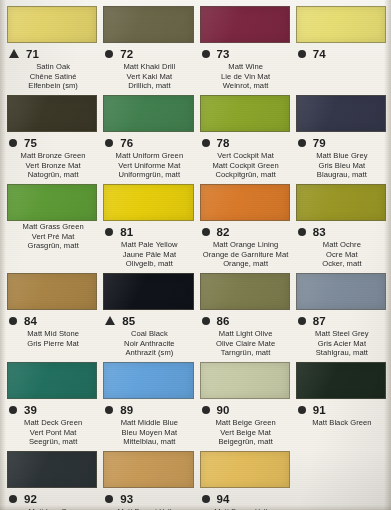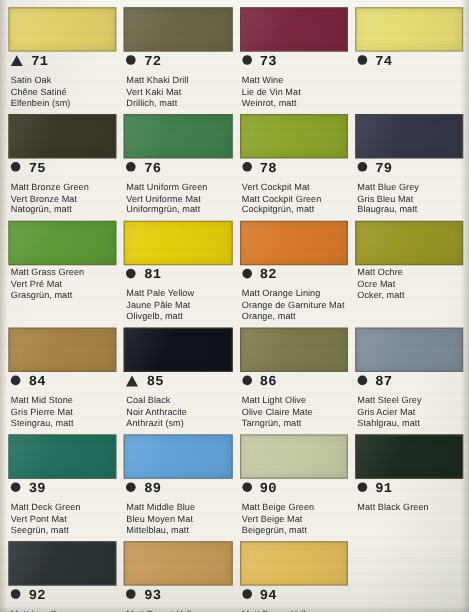--- a/index.html
+++ b/index.html
@@ -39,26 +39,25 @@
     box-sizing:border-box;
     box-shadow:inset 0 0 9px rgba(0,0,0,0.10);
     position:relative;
   }
   .swatch:after{
     content:"";position:absolute;inset:0;
     background:linear-gradient(115deg, rgba(255,255,255,0.10), rgba(255,255,255,0) 42%, rgba(0,0,0,0.05));
     pointer-events:none;
   }
   .idrow{
-    display:flex;align-items:flex-start;
+    display:flex;align-items:center;
     gap:7px;
     height:15px;
     padding-left:2px;
     margin-top:3px;
-    font-family:Liberation Mono, monospace;
   }
   .mark{
     width:8px;height:8px;
     display:inline-block;
     position:relative;
     flex:none;
   }
   .mark.circle{
     border-radius:50%;
     background:#2a2a2a;
@@ -72,20 +71,21 @@
   .idnum{
     font-size:11.5px;
     font-weight:bold;
     color:#1d1d1d;
     letter-spacing:0.2px;
     line-height:12px;
   }
   .names{
     padding-left:2px;
     margin-top:1px;
+    text-align:center;
   }
   .names div{
     font-size:7.6px;
     line-height:9.6px;
     color:#2b2b2b;
     white-space:nowrap;
     letter-spacing:0.05px;
   }
   
   #noise{
@@ -223,36 +223,39 @@
           <span class="idnum">82</span>
         </div>
         <div class="names">
           <div>Matt Orange Lining</div>
           <div>Orange de Garniture Mat</div>
           <div>Orange, matt</div>
         </div>
       </div>
       <div class="cell">
         <div class="swatch" style="background: rgb(154, 151, 37);"></div>
+        <div class="idrow">
+          <span class="mark circle"></span>
+          <span class="idnum">83</span>
+        </div>
         <div class="names">
           <div>Matt Ochre</div>
           <div>Ocre Mat</div>
           <div>Ocker, matt</div>
         </div>
       </div>
       <div class="cell">
         <div class="swatch" style="background: rgb(169, 132, 70);"></div>
         <div class="idrow">
           <span class="mark circle"></span>
           <span class="idnum">84</span>
         </div>
         <div class="names">
           <div>Matt Mid Stone</div>
           <div>Gris Pierre Mat</div>
-          <div>Steingrau, matt</div>
         </div>
       </div>
       <div class="cell">
         <div class="swatch" style="background: rgb(16, 19, 26);"></div>
         <div class="idrow">
           <span class="mark triangle"></span>
           <span class="idnum">85</span>
         </div>
         <div class="names">
           <div>Coal Black</div>

